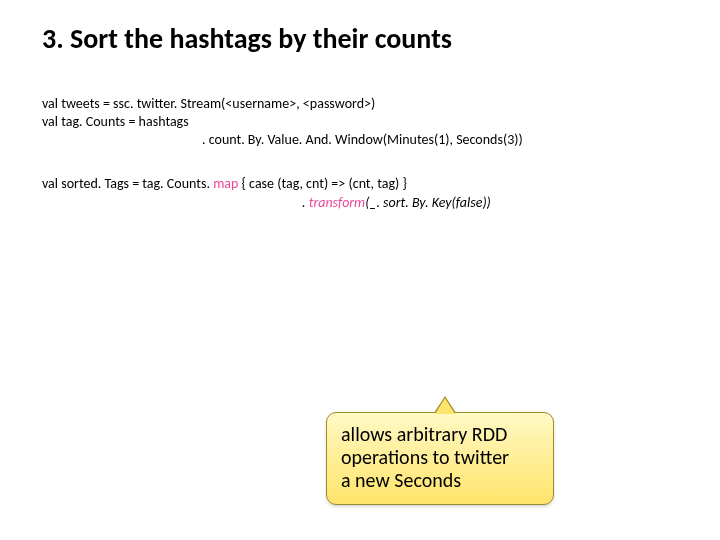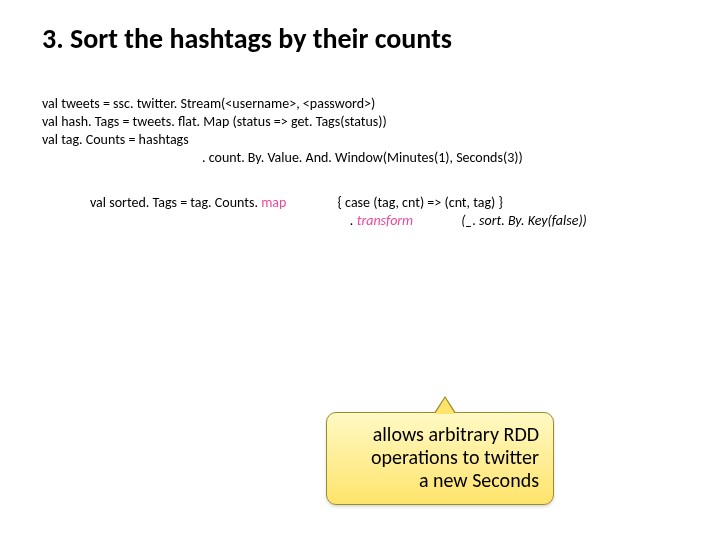--- a/index.html
+++ b/index.html
@@ -33,36 +33,36 @@
   .indent {
     padding-left: 160px;
   }
   .indent2 {
     padding-left: 260px;
     font-style: italic;
   }
   .spacer {
     height: 26px;
   }
-  .blk { color: #000; margin-left: 48px; }
+  .blk { color: #000; }
   .brn { color: #ec4899; } 
   .callout-wrap {
     position: absolute;
     left: 326px;
     top: 412px;
     width: 228px;
   }
   .callout-box {
     background: linear-gradient(#fff9c4, #ffe46b);
     border: 1.5px solid #9a8b2b;
     border-radius: 10px;
     padding: 10px 14px 12px 14px;
     font-size: 20px;
     line-height: 1.15;
-    text-align: right;
+    text-align: left;
     box-shadow: 0 2px 3px rgba(0,0,0,0.15);
   }
   .callout-tail {
     position: absolute;
     top: -14px;
     left: 48%;
     width: 0;
     height: 0;
     border-left: 10px solid transparent;
     border-right: 10px solid transparent;
@@ -81,21 +81,20 @@
   }
 </style>
 </head>
 <body>
 
 <div class="slide">
   <h1 class="title">3. Sort the hashtags by their counts</h1>
 
   <div class="code">
     <div class="line">val tweets = ssc. twitter. Stream(&lt;username&gt;, &lt;password&gt;)</div>
-    <div class="line">val hash. Tags = tweets. flat. Map (status =&gt; get. Tags(status))</div>
     <div class="line">val tag. Counts = hashtags</div>
     <div class="line indent">. count. By. Value. And. Window(Minutes(1), Seconds(3))</div>
 
     <div class="spacer"></div>
 
     <div class="line"><span class="blk">val sorted. Tags = tag. Counts. </span><span class="brn">map </span><span class="blk">{ case (tag, cnt) =&gt; (cnt, tag) }</span></div>
     <div class="line indent2"><span class="blk">. </span><span class="brn">transform</span><span class="blk">(_. sort. By. Key(false))</span></div>
   </div>
 </div>
 

